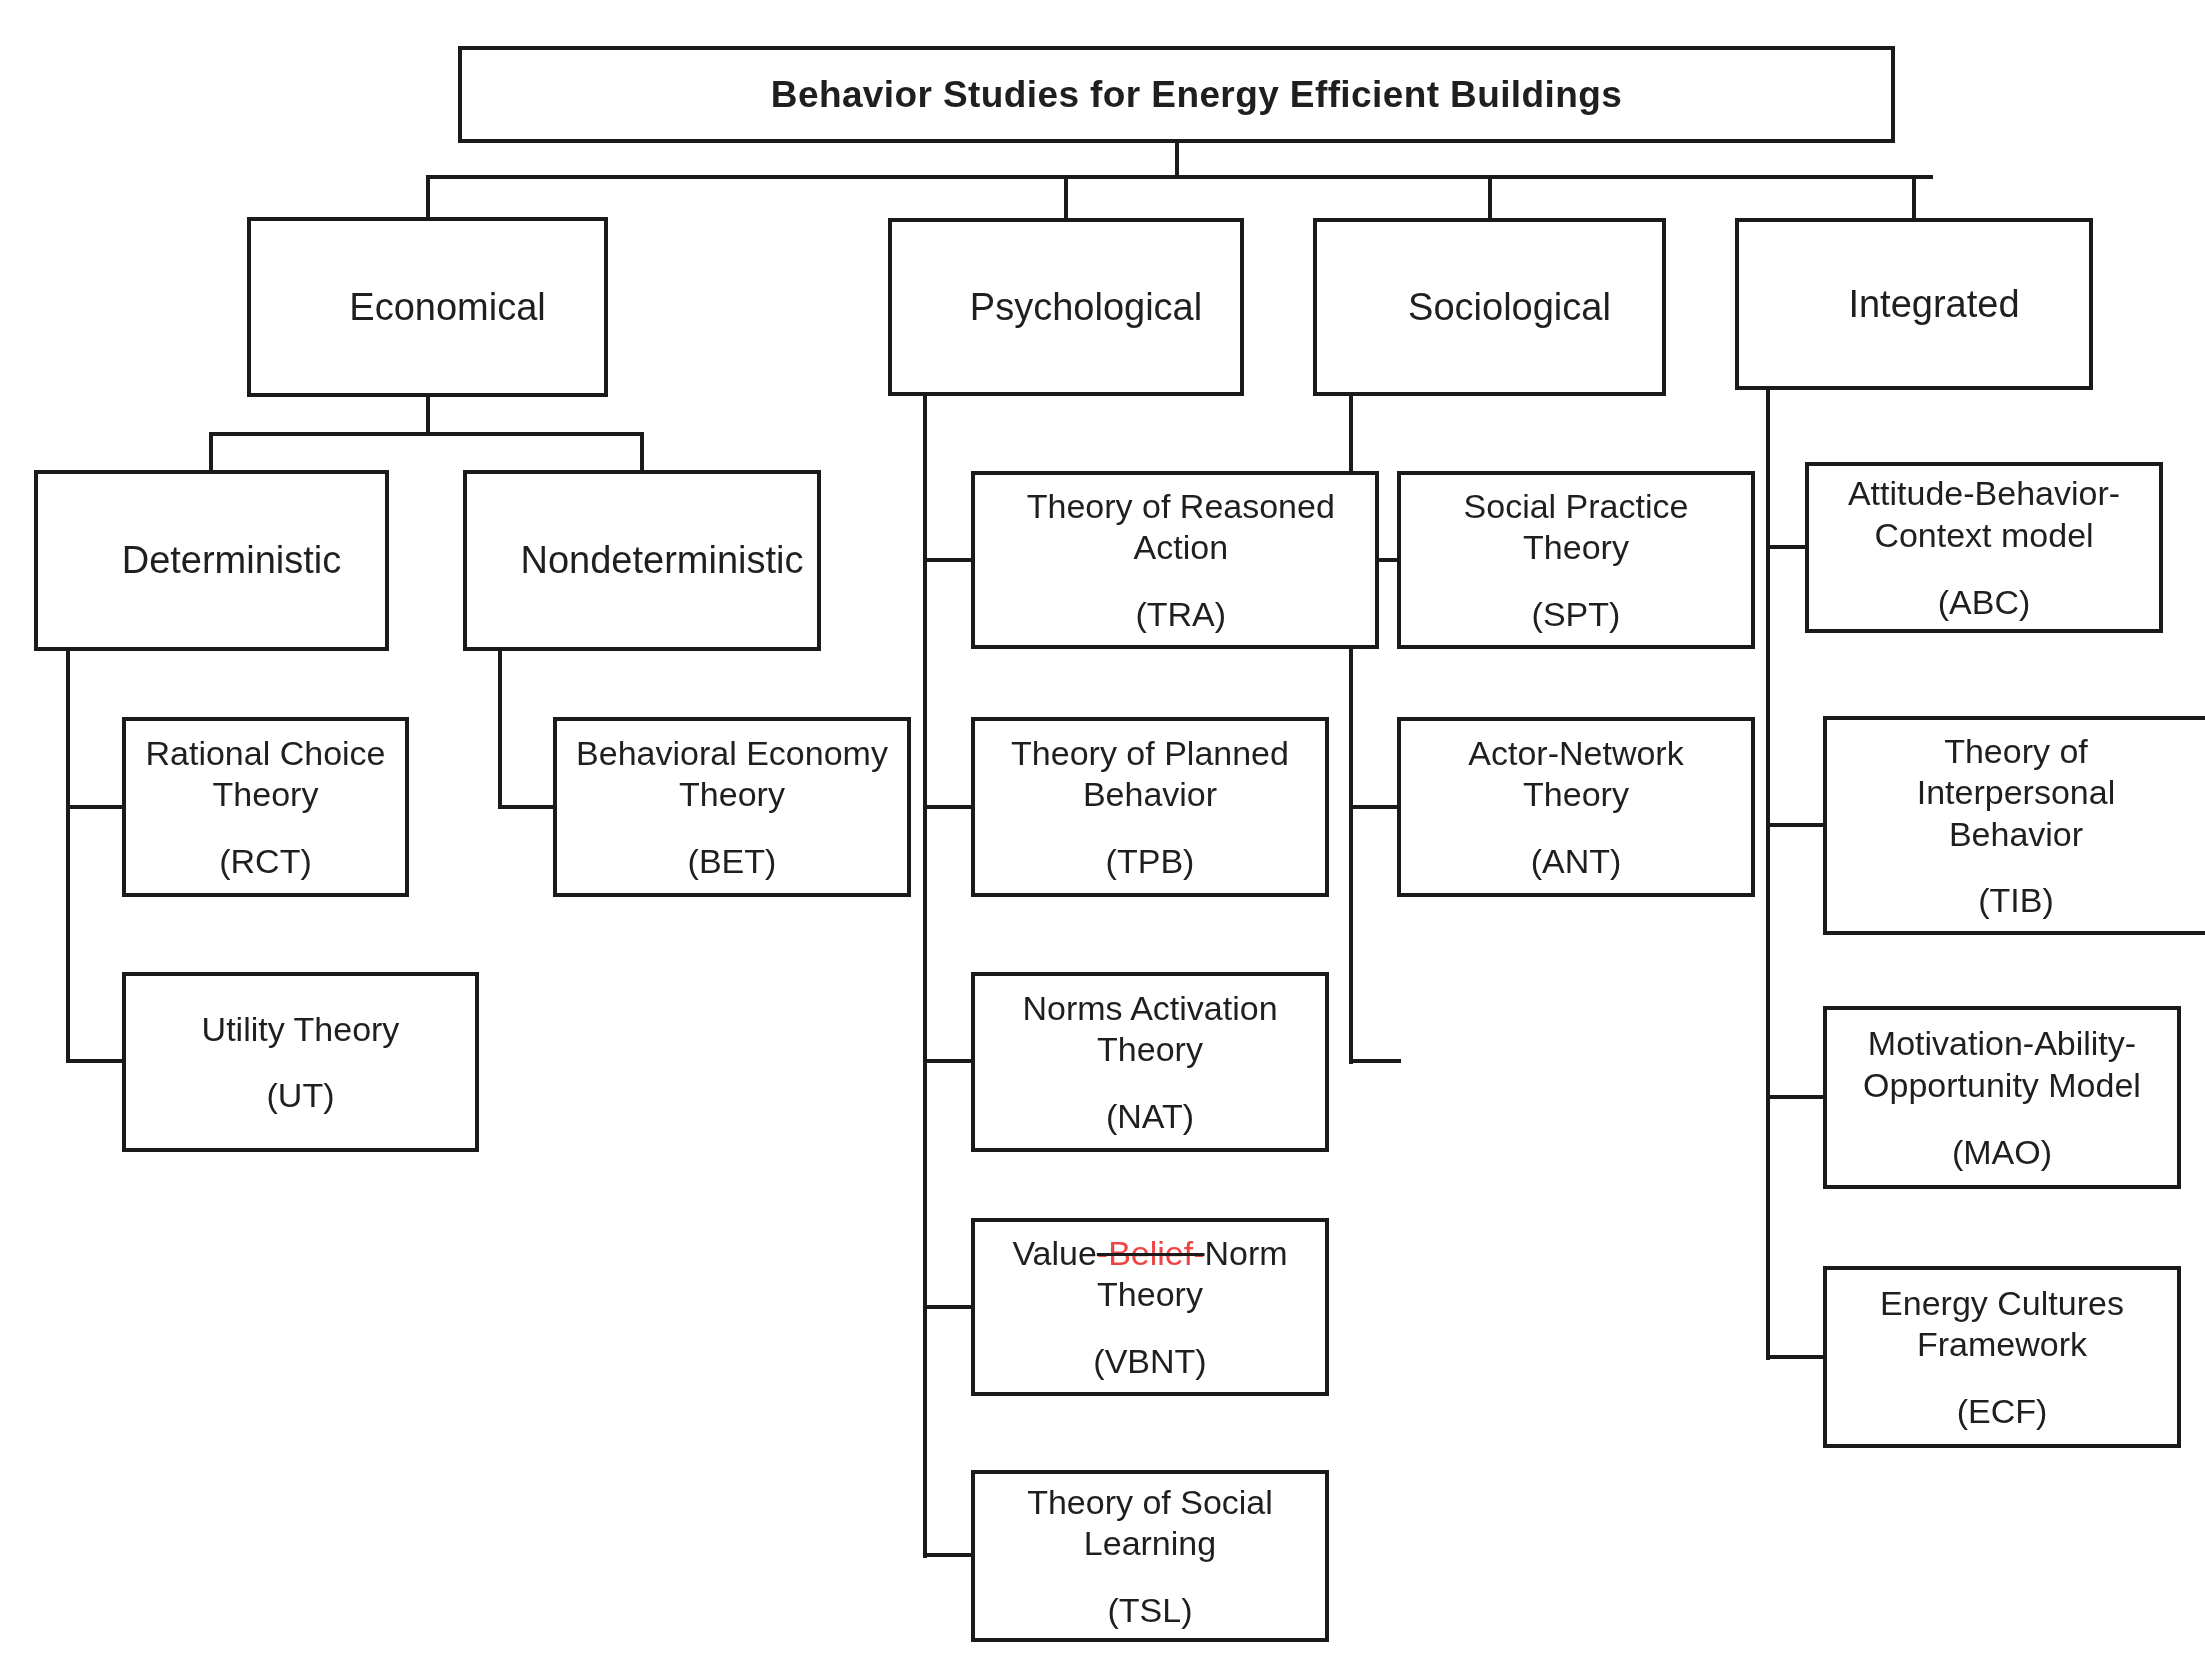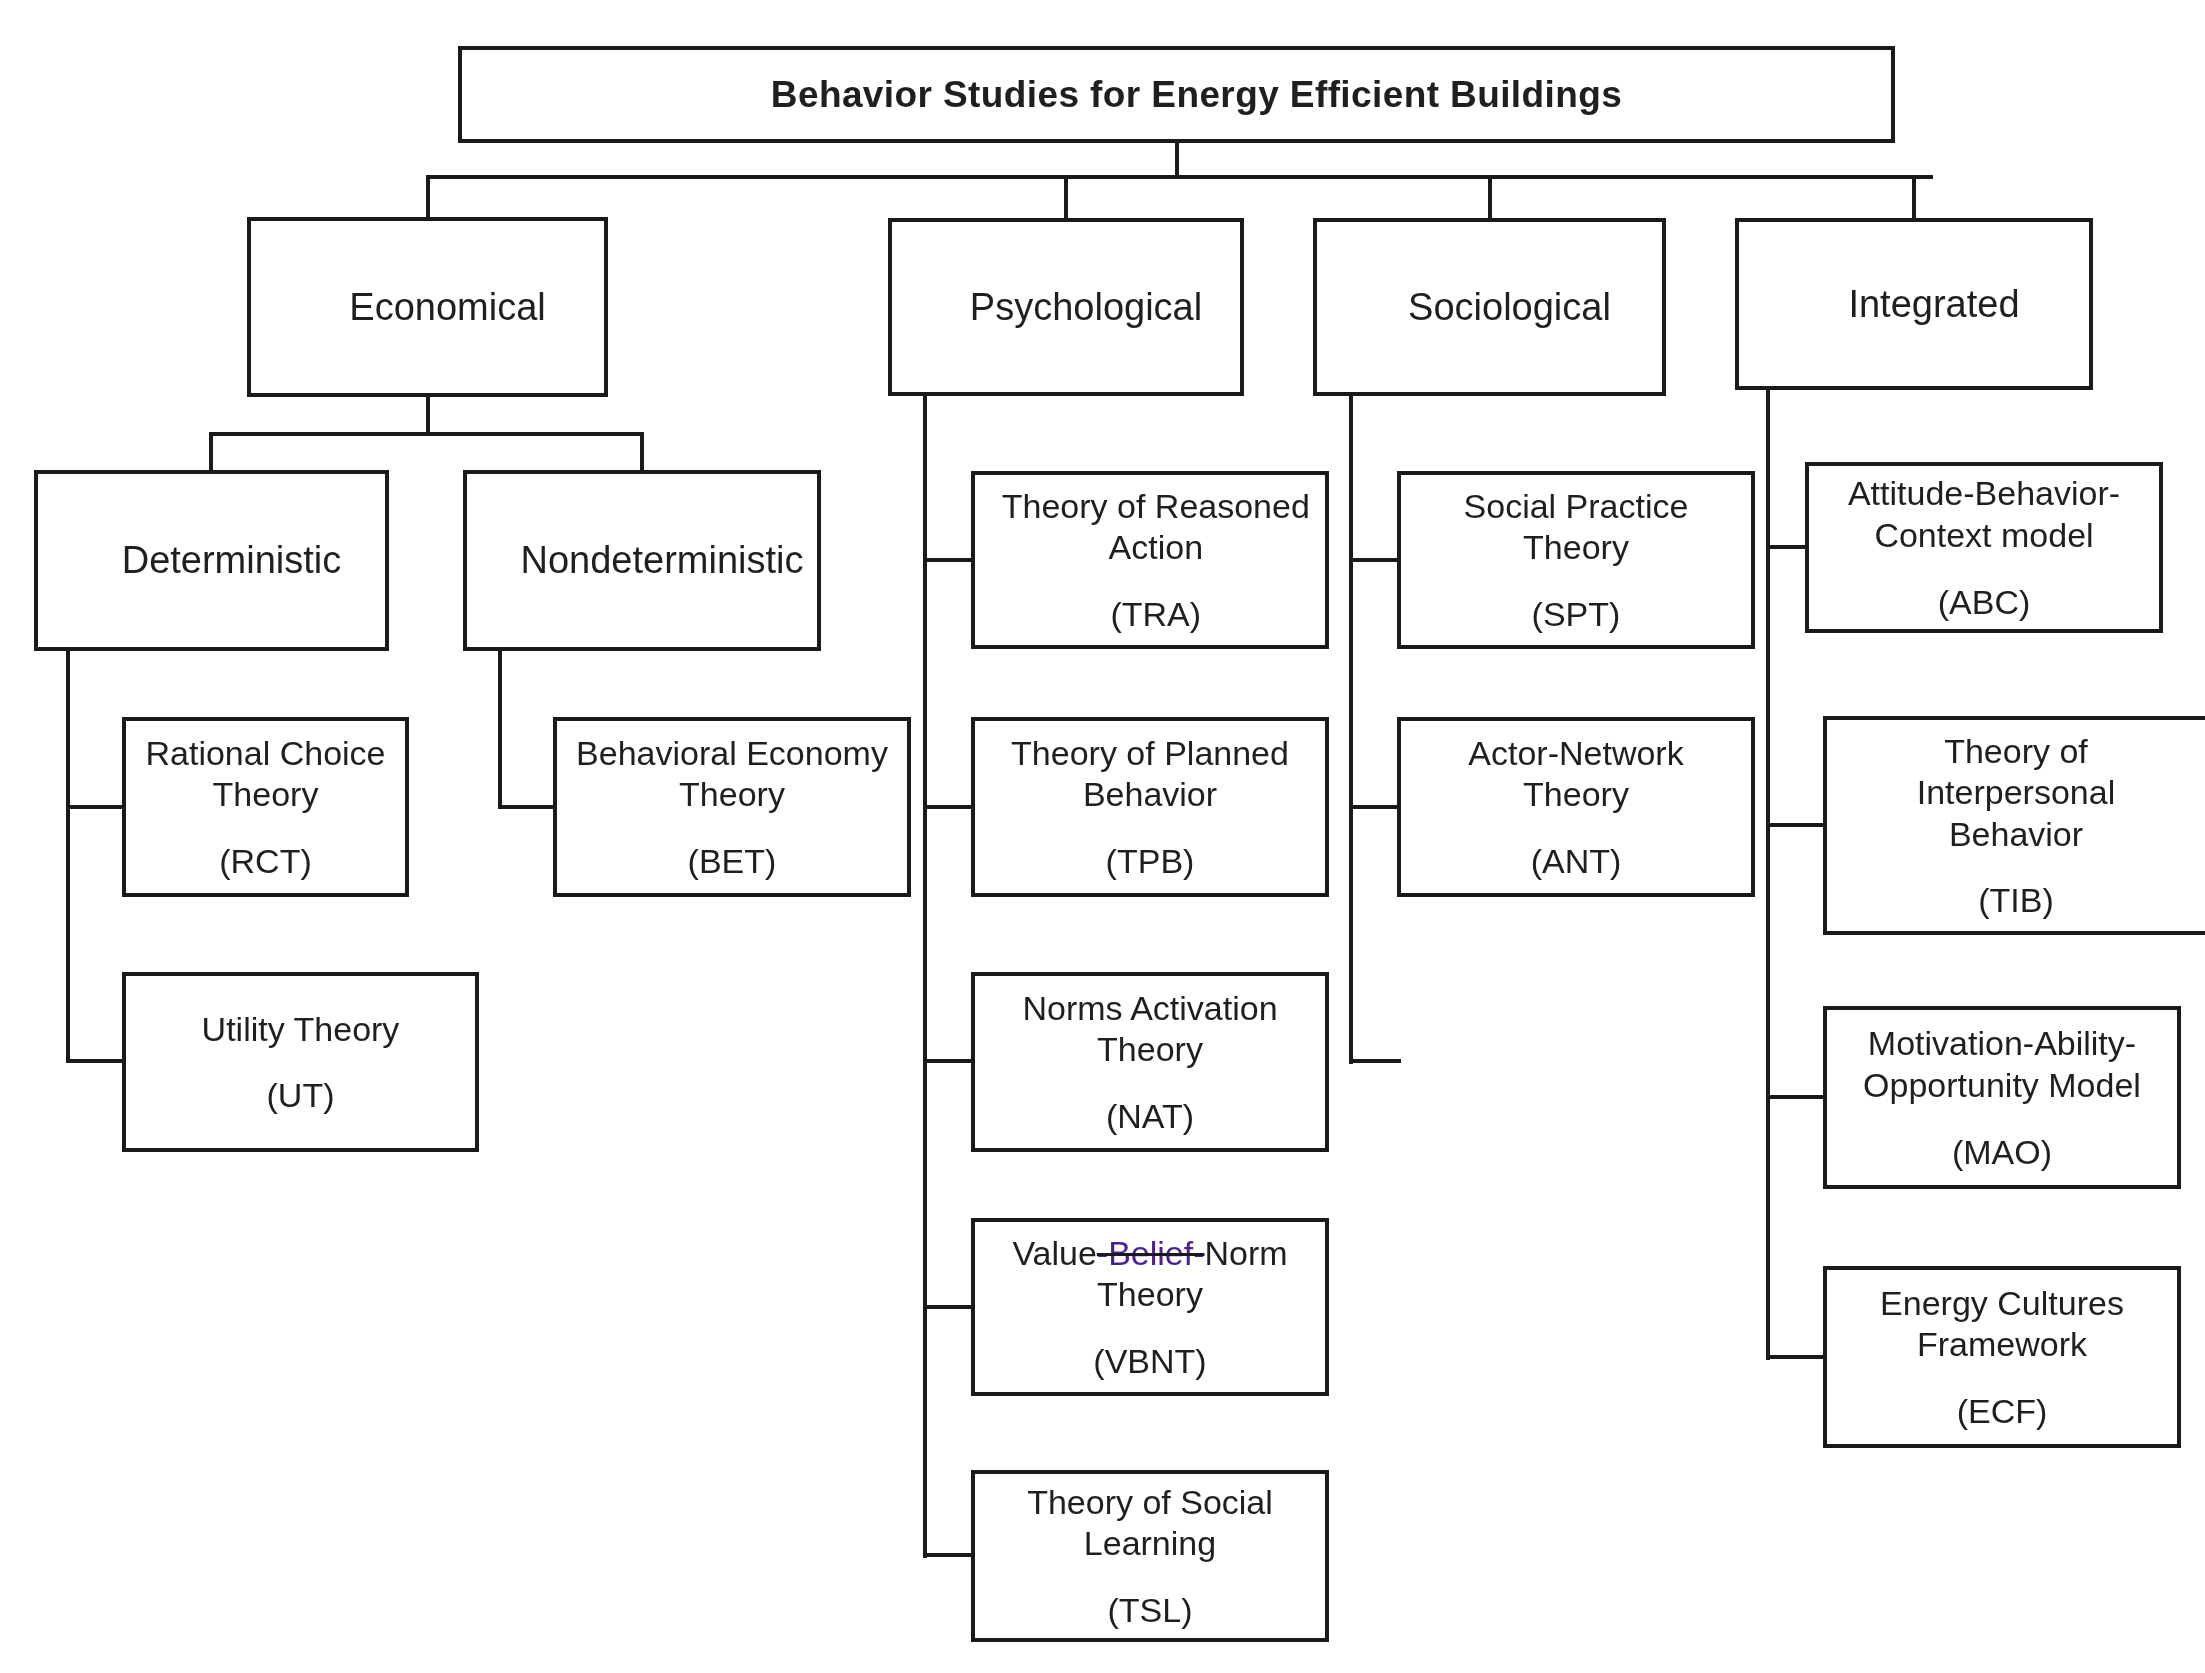--- a/index.html
+++ b/index.html
@@ -34,39 +34,39 @@
     font-weight: 400;
   }
   .leaf { gap: 26.4px; padding: 7.3px 4.4px; }
   .leaf .name {
     font-size: 34px;
     line-height: 1.22;
     white-space: pre-line;
   }
   .leaf .abbr { font-size: 34px; }
   .struck {
-    color: #4c1d95;
+    color: #ef4444;
     text-decoration: line-through;
     text-decoration-color: #1a1a1a;
     text-decoration-thickness: 2.9px;
   }
   .ln { position: absolute; background: #1a1a1a; z-index: 1; }
 
   
   #b-title        { left: 458px;  top: 46px;   width: 1437px; height: 97px; }
   #b-economical   { left: 247px;  top: 217px;  width: 361px;  height: 180px; }
   #b-psychological{ left: 888px; top: 218px;  width: 356px;  height: 178px; }
   #b-sociological { left: 1313px; top: 218px;  width: 353px;  height: 178px; }
   #b-integrated   { left: 1735px; top: 218px;  width: 358px;  height: 172px; }
   #b-deterministic   { left: 34px;  top: 470px; width: 355px; height: 181px; }
   #b-nondeterministic{ left: 463px; top: 470px; width: 358px; height: 181px; }
   #b-rct  { left: 122px;  top: 717px;  width: 287px; height: 180px; }
   #b-bet  { left: 553px;  top: 717px;  width: 358px; height: 180px; }
   #b-ut   { left: 122px;  top: 972px; width: 357px; height: 180px; }
-  #b-tra  { left: 971px; top: 471px;  width: 358px; height: 178px; padding-left: 16px; }
+  #b-tra  { left: 971px; top: 471px;  width: 408px; height: 178px; padding-left: 16px; }
   #b-tpb  { left: 971px; top: 717px;  width: 358px; height: 180px; }
   #b-nat  { left: 971px; top: 972px; width: 358px; height: 180px; }
   #b-vbnt { left: 971px; top: 1218px; width: 358px; height: 178px; }
   #b-tsl  { left: 971px; top: 1470px; width: 358px; height: 172px; }
   #b-spt  { left: 1397px; top: 471px;  width: 358px; height: 178px; }
   #b-ant  { left: 1397px; top: 717px;  width: 358px; height: 180px; }
   #b-lt   { left: 1397px; top: 972px; width: 358px; height: 180px; }
   #b-abc  { left: 1805px; top: 462px;  width: 358px; height: 171px; }
   #b-tib  { left: 1823px; top: 716px;  width: 386px; height: 219px; align-items: center; }
   #b-mao  { left: 1823px; top: 1006px; width: 358px; height: 183px; }

